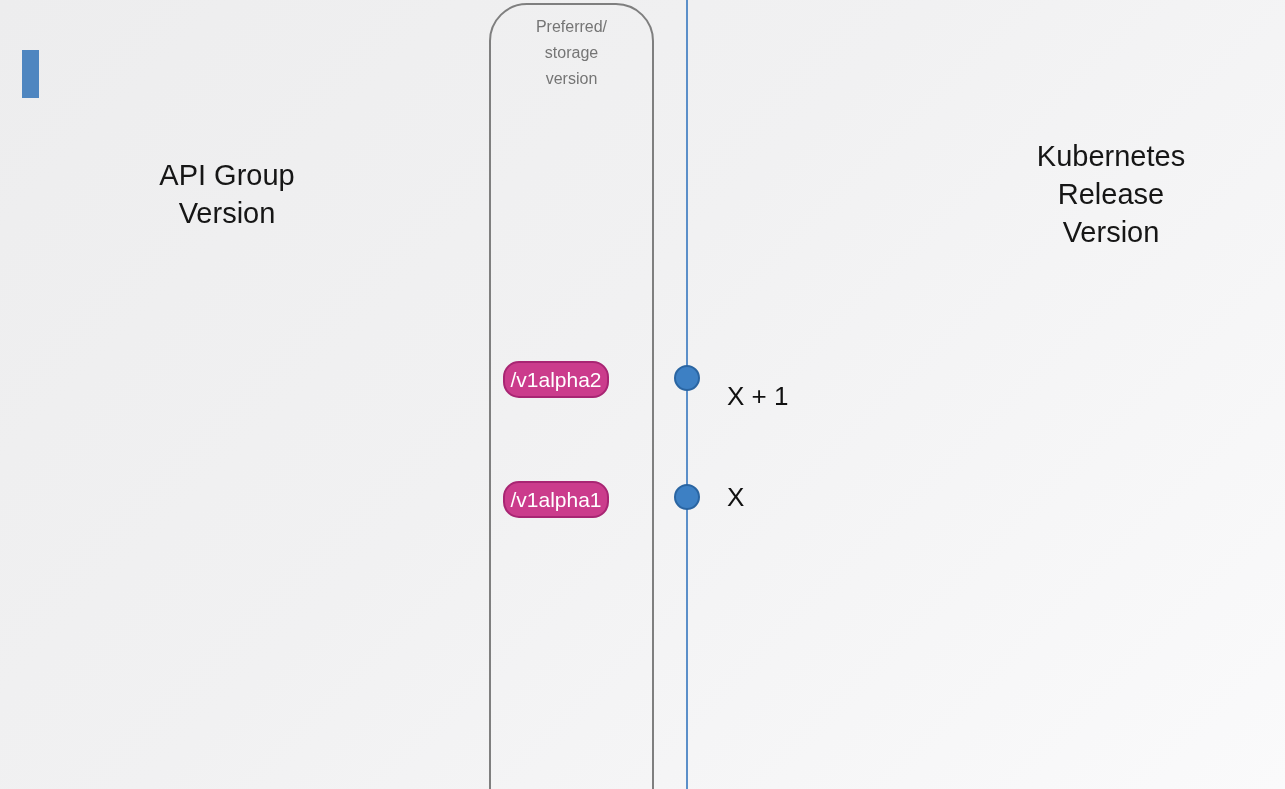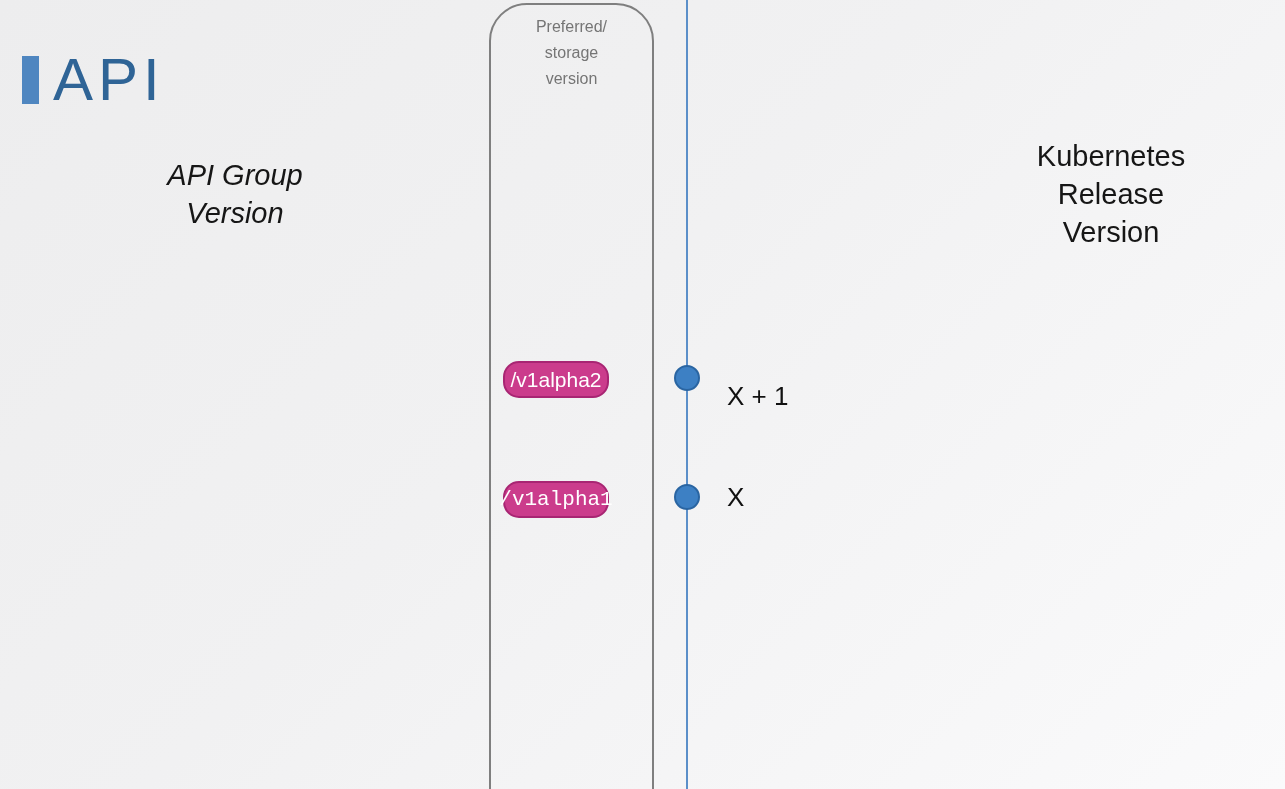--- a/index.html
+++ b/index.html
@@ -40,21 +40,21 @@
 
   
   .side-label {
     position: absolute;
     text-align: center;
     font-size: 29px;
     line-height: 38px;
     color: #161616;
     white-space: pre-line;
   }
-  .left-label  { left: 110px; top: 156px; width: 250px; font-style: italic; }
+  .left-label  { left: 102px; top: 156px; width: 250px; }
   .right-label { left: 981px; top: 137px; width: 260px; }
 
   
   .lane {
     position: absolute;
     left: 489px;
     top: 3px;
     width: 165px;
     height: 830px; 
     box-sizing: border-box;
@@ -93,21 +93,21 @@
     background: var(--badge-fill, #cb3c8c);
     border: 2px solid var(--badge-border, #a82573);
     border-radius: 16px;
     color: #ffffff;
     font-size: 21px;
     display: flex;
     align-items: center;
     justify-content: center;
   }
   .badge-1 { top: 361px; }
-  .badge-2 { top: 481px; font-family: Liberation Mono, monospace; }
+  .badge-2 { top: 481px; }
 
   
   .dot {
     position: absolute;
     left: 674px;
     width: 26px;
     height: 26px;
     box-sizing: border-box;
     border-radius: 50%;
     background: var(--dot-fill, #3d80c4);
@@ -128,21 +128,20 @@
   .tick-1 { top: 396px; }
   .tick-2 { top: 497px; }
 </style>
 </head>
 <body style="--logo-bar: #4f86c0; --logo-text: #2f6496; --lane-border: #7f7f7f; --lane-label-text: #757575; --timeline-line: #5b8fc9; --badge-fill: #cb3c8c; --badge-border: #a82573; --dot-fill: #3d80c4; --dot-border: #2a65a2;">
 
 <div class="stage">
 
   <div class="logo">
     <span class="logo-bar"></span>
-    <span class="logo-text">API</span>
   </div>
 
   <div class="side-label left-label">API Group
 Version</div>
 
   <div class="lane">
     <div class="lane-label">Preferred/
 storage
 version</div>
   </div>

